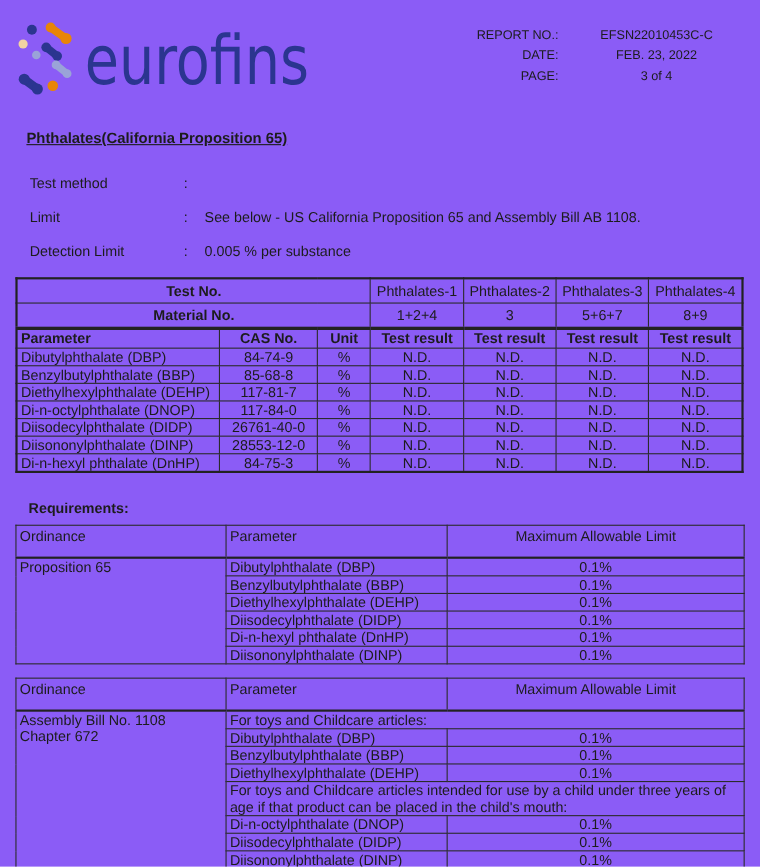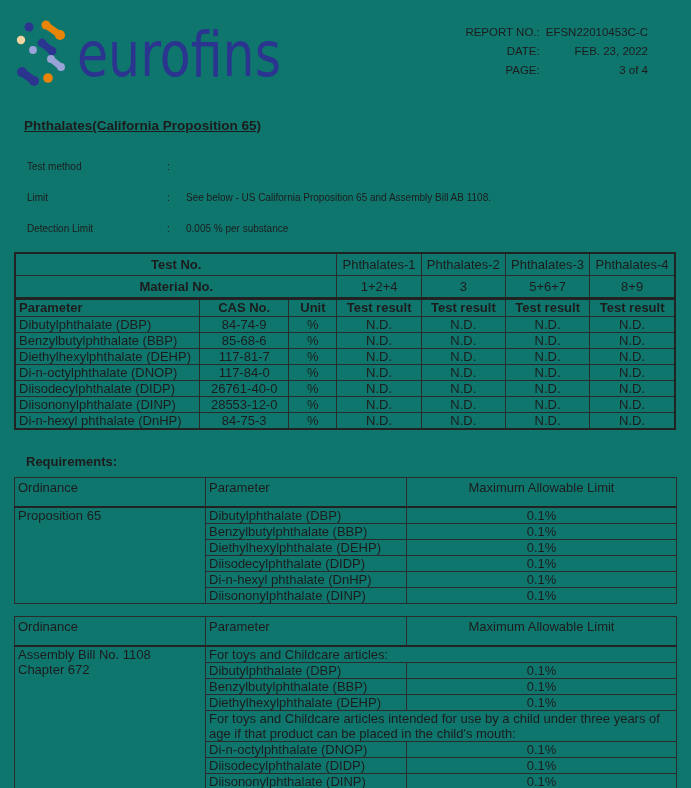--- a/index.html
+++ b/index.html
@@ -1,44 +1,44 @@
 <!DOCTYPE html>
 <html><head>
 <meta charset="utf-8">
 <style>
   html,body { margin:0; padding:0; background:#ffffff; }
   .page {
     position:relative;
     width:691px; height:788px;
     box-sizing:border-box;
     padding:10px 15px 0 14px;
-    background:#0f766e;
+    background:#8b5cf6;
     font-family:"Liberation Sans","DejaVu Sans",sans-serif;
     color:#1c1c1c;
     overflow:hidden;
   }
   
   .header { display:flex; justify-content:space-between; align-items:flex-start; height:98px; }
   .logo { margin-left:0; }
   .report-meta {
     margin-top:16px; margin-right:28px;
     font-size:11.5px; line-height:13px;
     display:grid; grid-template-columns:auto auto;
     column-gap:6px; row-gap:6px;
   }
   .report-meta .lbl { text-align:right; }
-  .report-meta .val { text-align:right; white-space:nowrap; }
+  .report-meta .val { text-align:center; white-space:nowrap;margin-left:32px; }
   
   .section-title {
     margin:10px 0 0 10px;
     font-size:13.5px; font-weight:bold;
     text-decoration:underline;
   }
   
-  .test-info { margin:26px 0 0 13px; font-size:10px; }
+  .test-info { margin:26px 0 0 13px; font-size:13px; }
   .ti-row { display:flex; margin-bottom:16px; line-height:15px; }
   .ti-row .label { width:140px; }
   .ti-row .sep { width:19px; }
   .ti-row .value { flex:1; }
   
   table.doc {
     border-collapse:collapse; table-layout:fixed;
     width:662px; font-size:13px; color:#1c1c1c;
   }
   table.doc td {
@@ -168,21 +168,21 @@
       <td>Dibutylphthalate (DBP)</td>
       <td class="c">84-74-9</td>
       <td class="c">%</td>
       <td class="c">N.D.</td>
       <td class="c">N.D.</td>
       <td class="c">N.D.</td>
       <td class="c">N.D.</td>
     </tr>
     <tr>
       <td>Benzylbutylphthalate (BBP)</td>
-      <td class="c">85-68-6</td>
+      <td class="c">85-68-8</td>
       <td class="c">%</td>
       <td class="c">N.D.</td>
       <td class="c">N.D.</td>
       <td class="c">N.D.</td>
       <td class="c">N.D.</td>
     </tr>
     <tr>
       <td>Diethylhexylphthalate (DEHP)</td>
       <td class="c">117-81-7</td>
       <td class="c">%</td>

